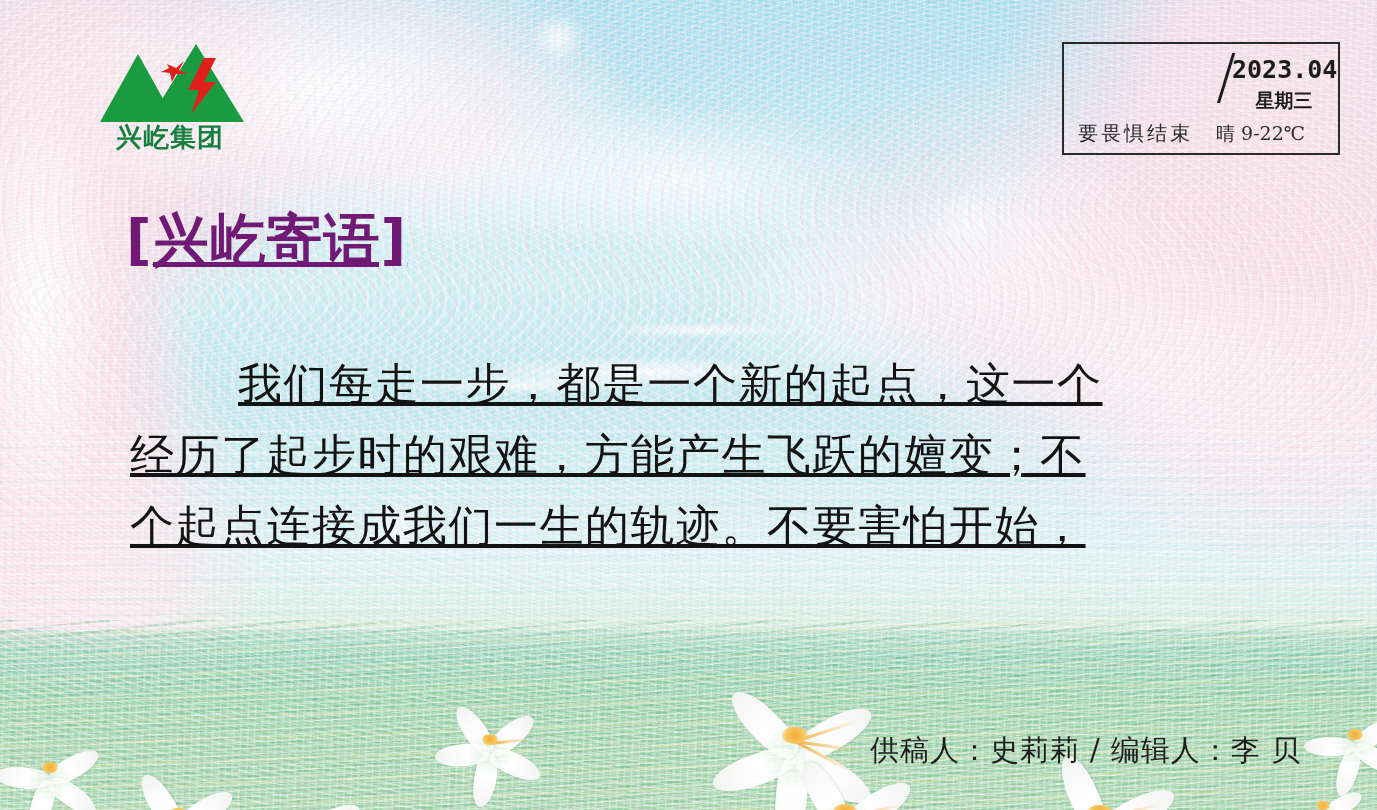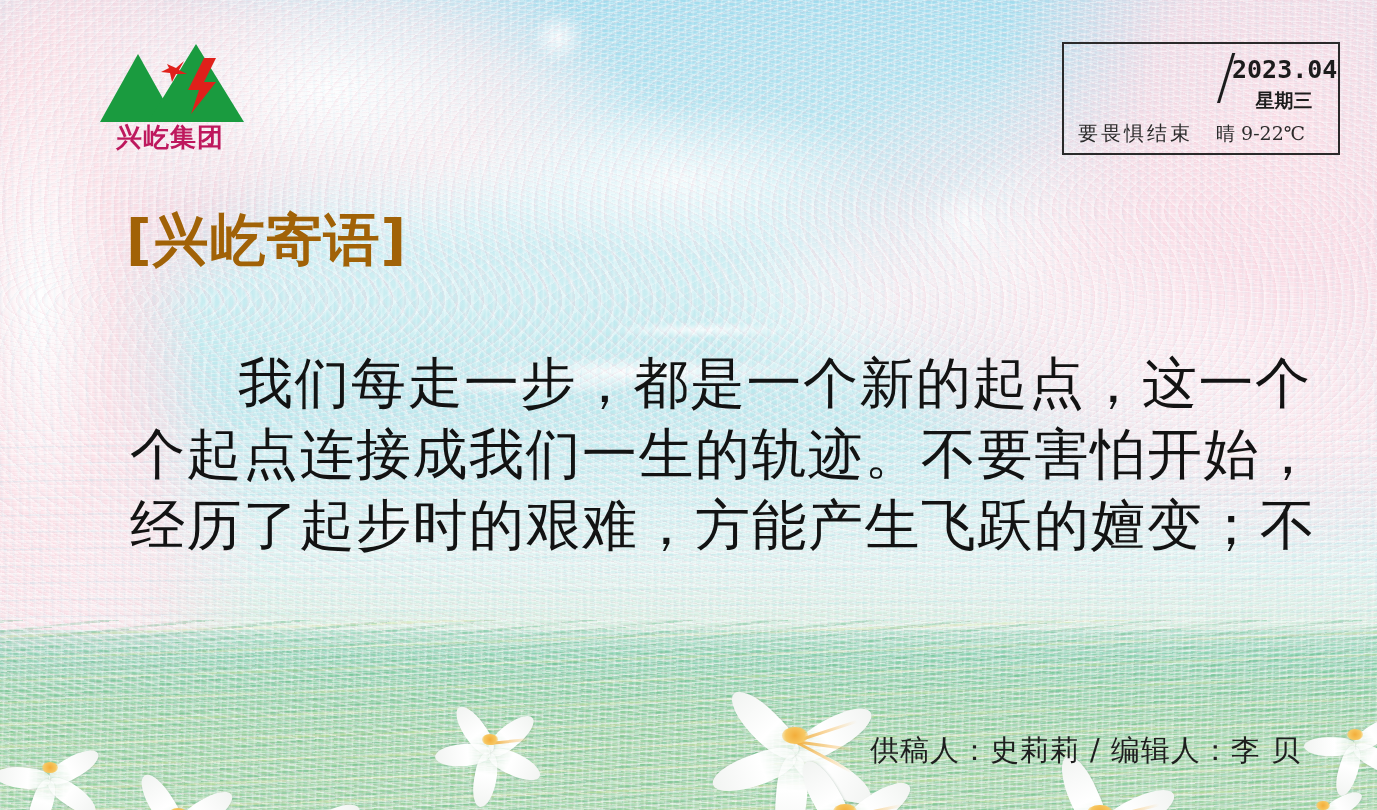--- a/index.html
+++ b/index.html
@@ -169,21 +169,21 @@
   
   #logo {
     position: absolute;
     left: 92px; top: 38px;
     width: 156px; height: 118px;
   }
   #logo .mark { position: absolute; left: 0; top: 0; width: 156px; height: 86px; }
   #logo .logo-text {
     position: absolute; left: 0; top: 84px; width: 156px;
     text-align: center;
-    color: #be185d;
+    color: #15803d;
     font-family: "DejaVu Sans", "Liberation Sans", sans-serif;
     font-size: 26px;
     font-weight: 700;
     letter-spacing: 1px;
     line-height: 30px;
   }
 
   
   #date-box {
     position: absolute;
@@ -255,39 +255,41 @@
     white-space: nowrap;
   }
 
   
   #headline {
     position: absolute;
     left: 126px; top: 206px;
     font-family: "DejaVu Sans", "Liberation Sans", sans-serif;
     font-size: 56px;
     font-weight: 700;
-    color: #a16207;
+    color: #701a75;
     letter-spacing: 1px;
     line-height: 68px;
     white-space: nowrap;
+    text-decoration: underline;
   }
 
   
   #body-copy {
     position: absolute;
     left: 130px; top: 348px;
     width: 1120px;
     font-family: "DejaVu Sans", "Liberation Sans", sans-serif;
-    font-size: 55px;
+    font-size: 44px;
     font-weight: 400;
     color: #131313;
     line-height: 71px;
     letter-spacing: 1.5px;
     text-align: justify;
     text-align-last: left;
+    text-decoration: underline;
   }
   #body-copy .line { display: block; white-space: nowrap; }
   #body-copy .line.indent { text-indent: 108px; }
 
   
   #byline {
     position: absolute;
     left: 0; right: 76px; top: 730px;
     text-align: right;
     font-family: "DejaVu Serif", "Liberation Serif", serif;
@@ -401,21 +403,21 @@
     <div id="date-year">2023.04</div>
     <div id="date-weekday">星期三</div>
     <div id="date-lunar">要畏惧结束</div>
     <div id="date-weather">晴  9-22℃</div>
   </div>
 
   <div id="headline">[兴屹寄语]</div>
 
   <div id="body-copy">
     <span class="line indent">我们每走一步，都是一个新的起点，这一个</span>
+    <span class="line">经历了起步时的艰难，方能产生飞跃的嬗变；不</span>
     <span class="line">个起点连接成我们一生的轨迹。不要害怕开始，</span>
-    <span class="line">经历了起步时的艰难，方能产生飞跃的嬗变；不</span>
   </div>
 
   <div id="byline">
     <span>供稿人：</span><span>史莉莉</span><span class="sep">/</span><span>编辑人：</span><span>李  贝</span>
   </div>
 
 </div>
 
 </body></html>

